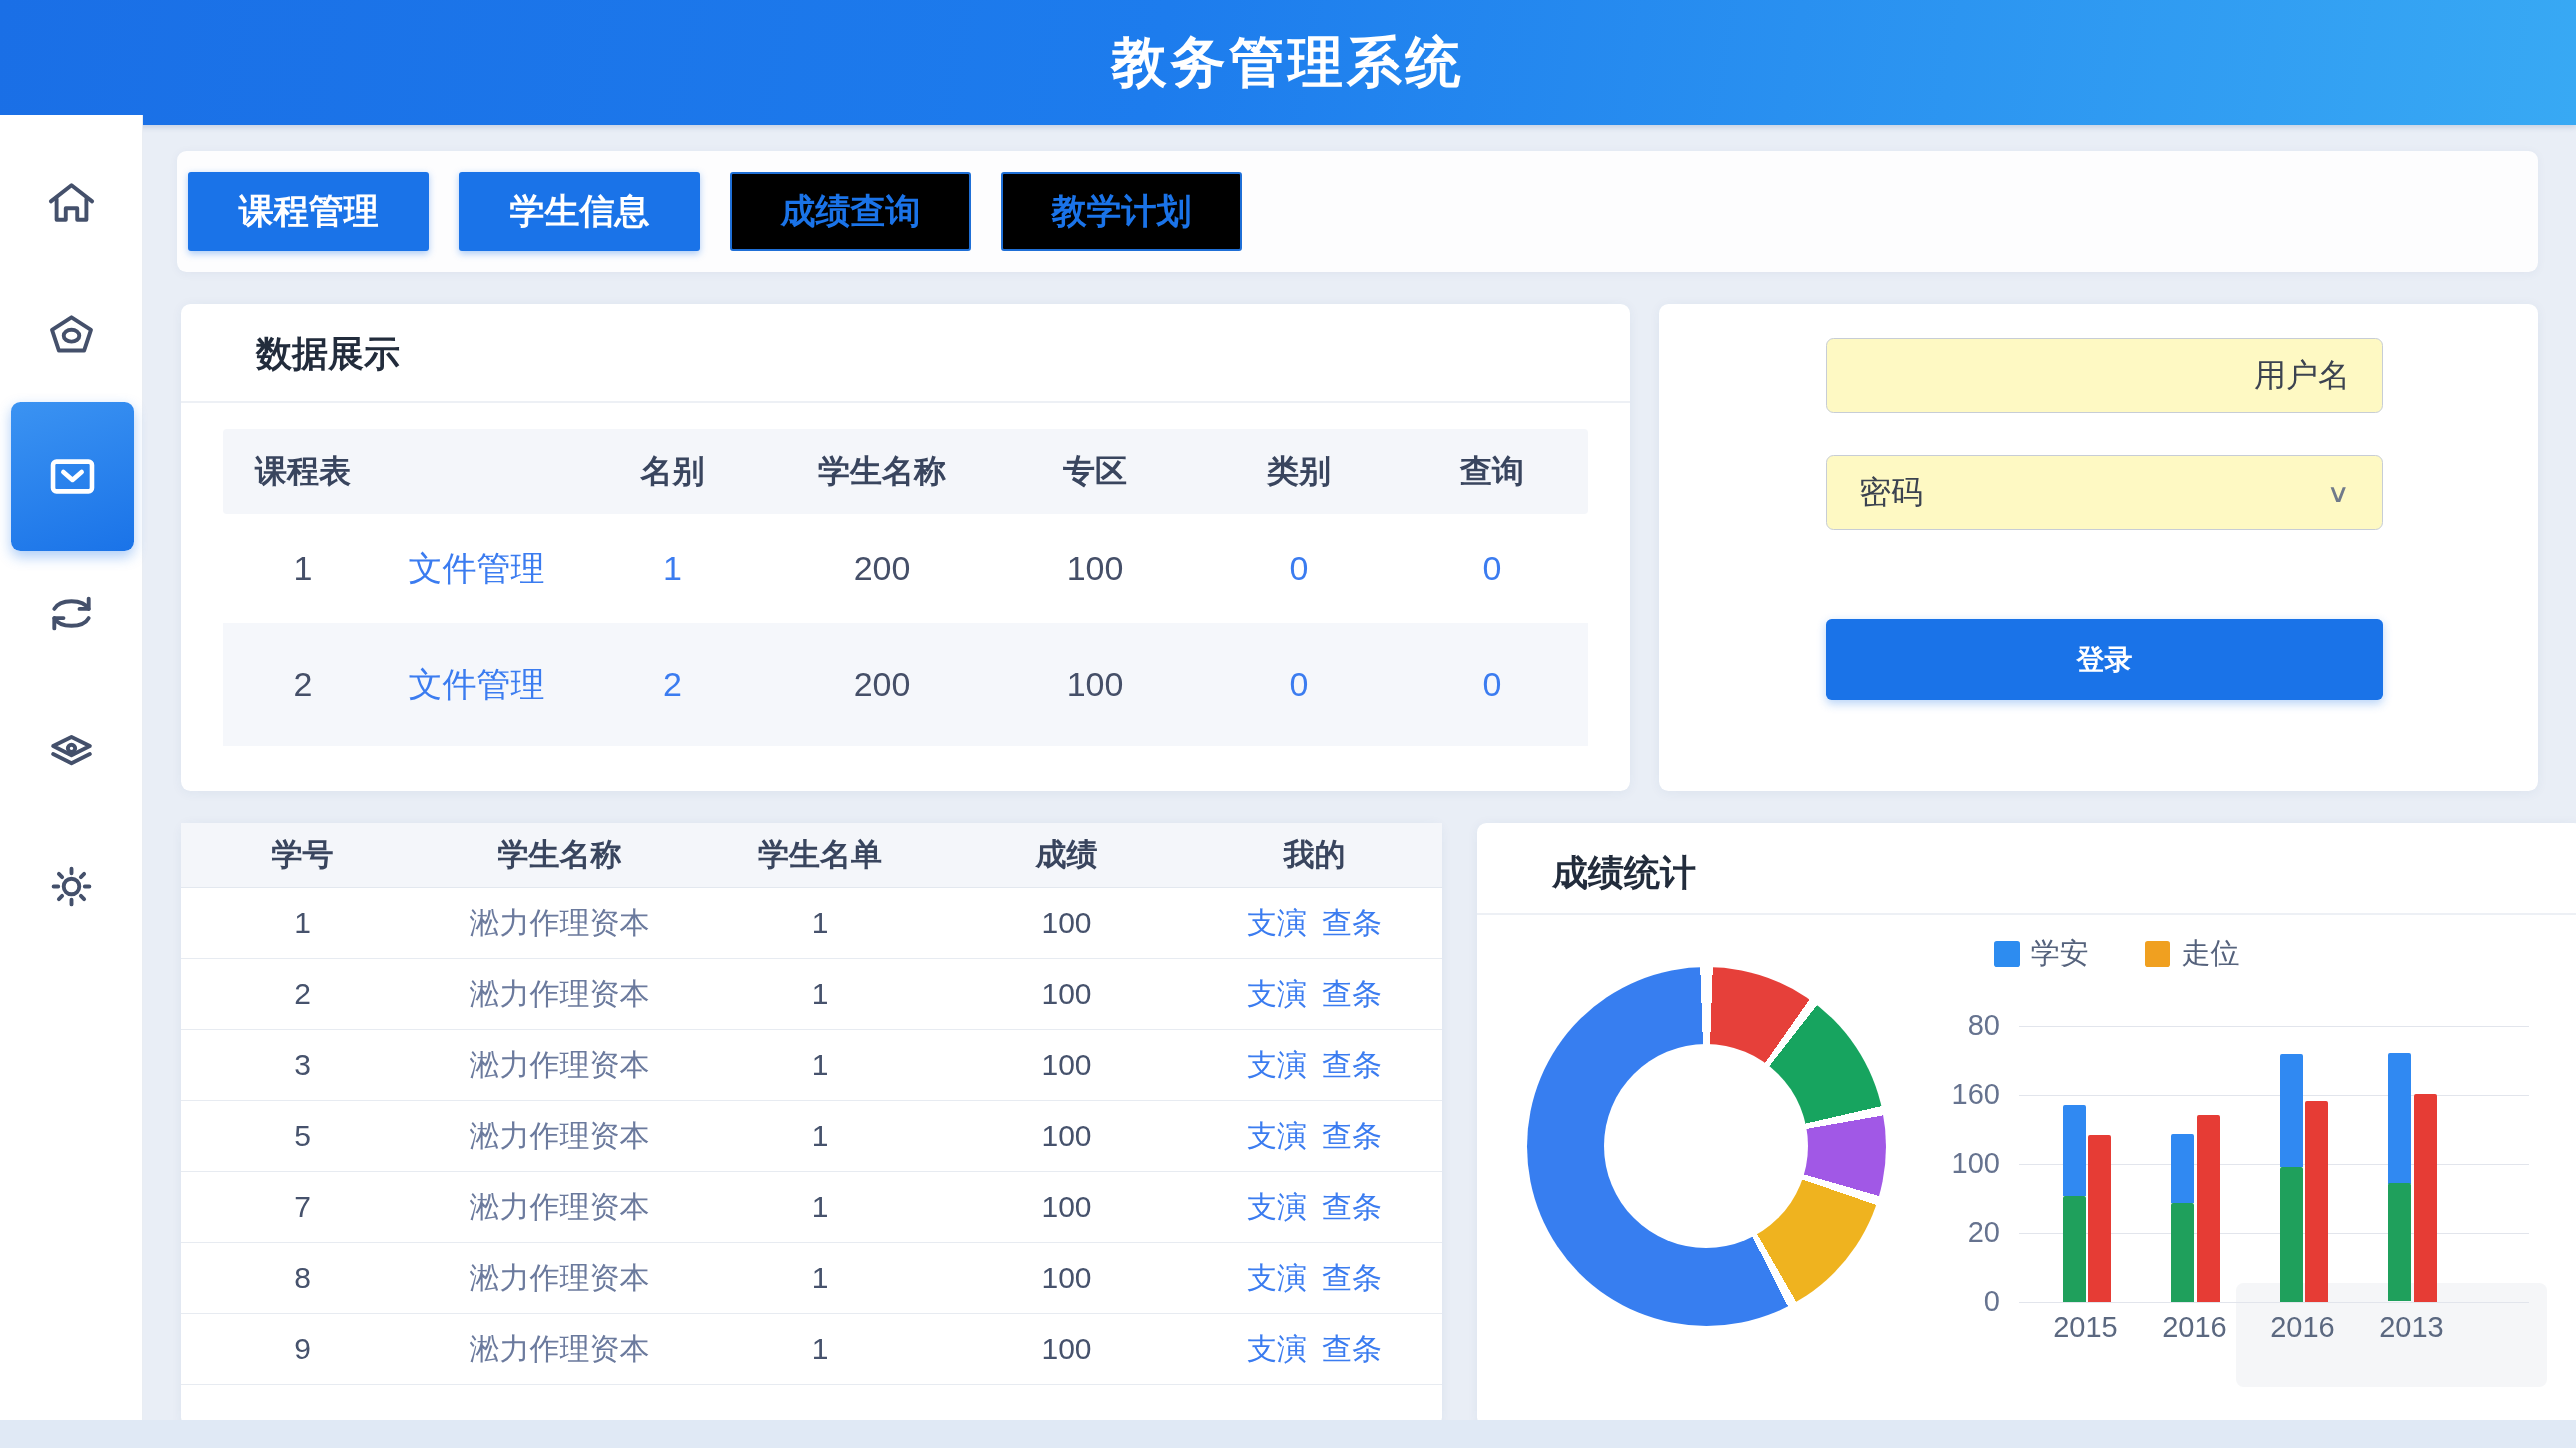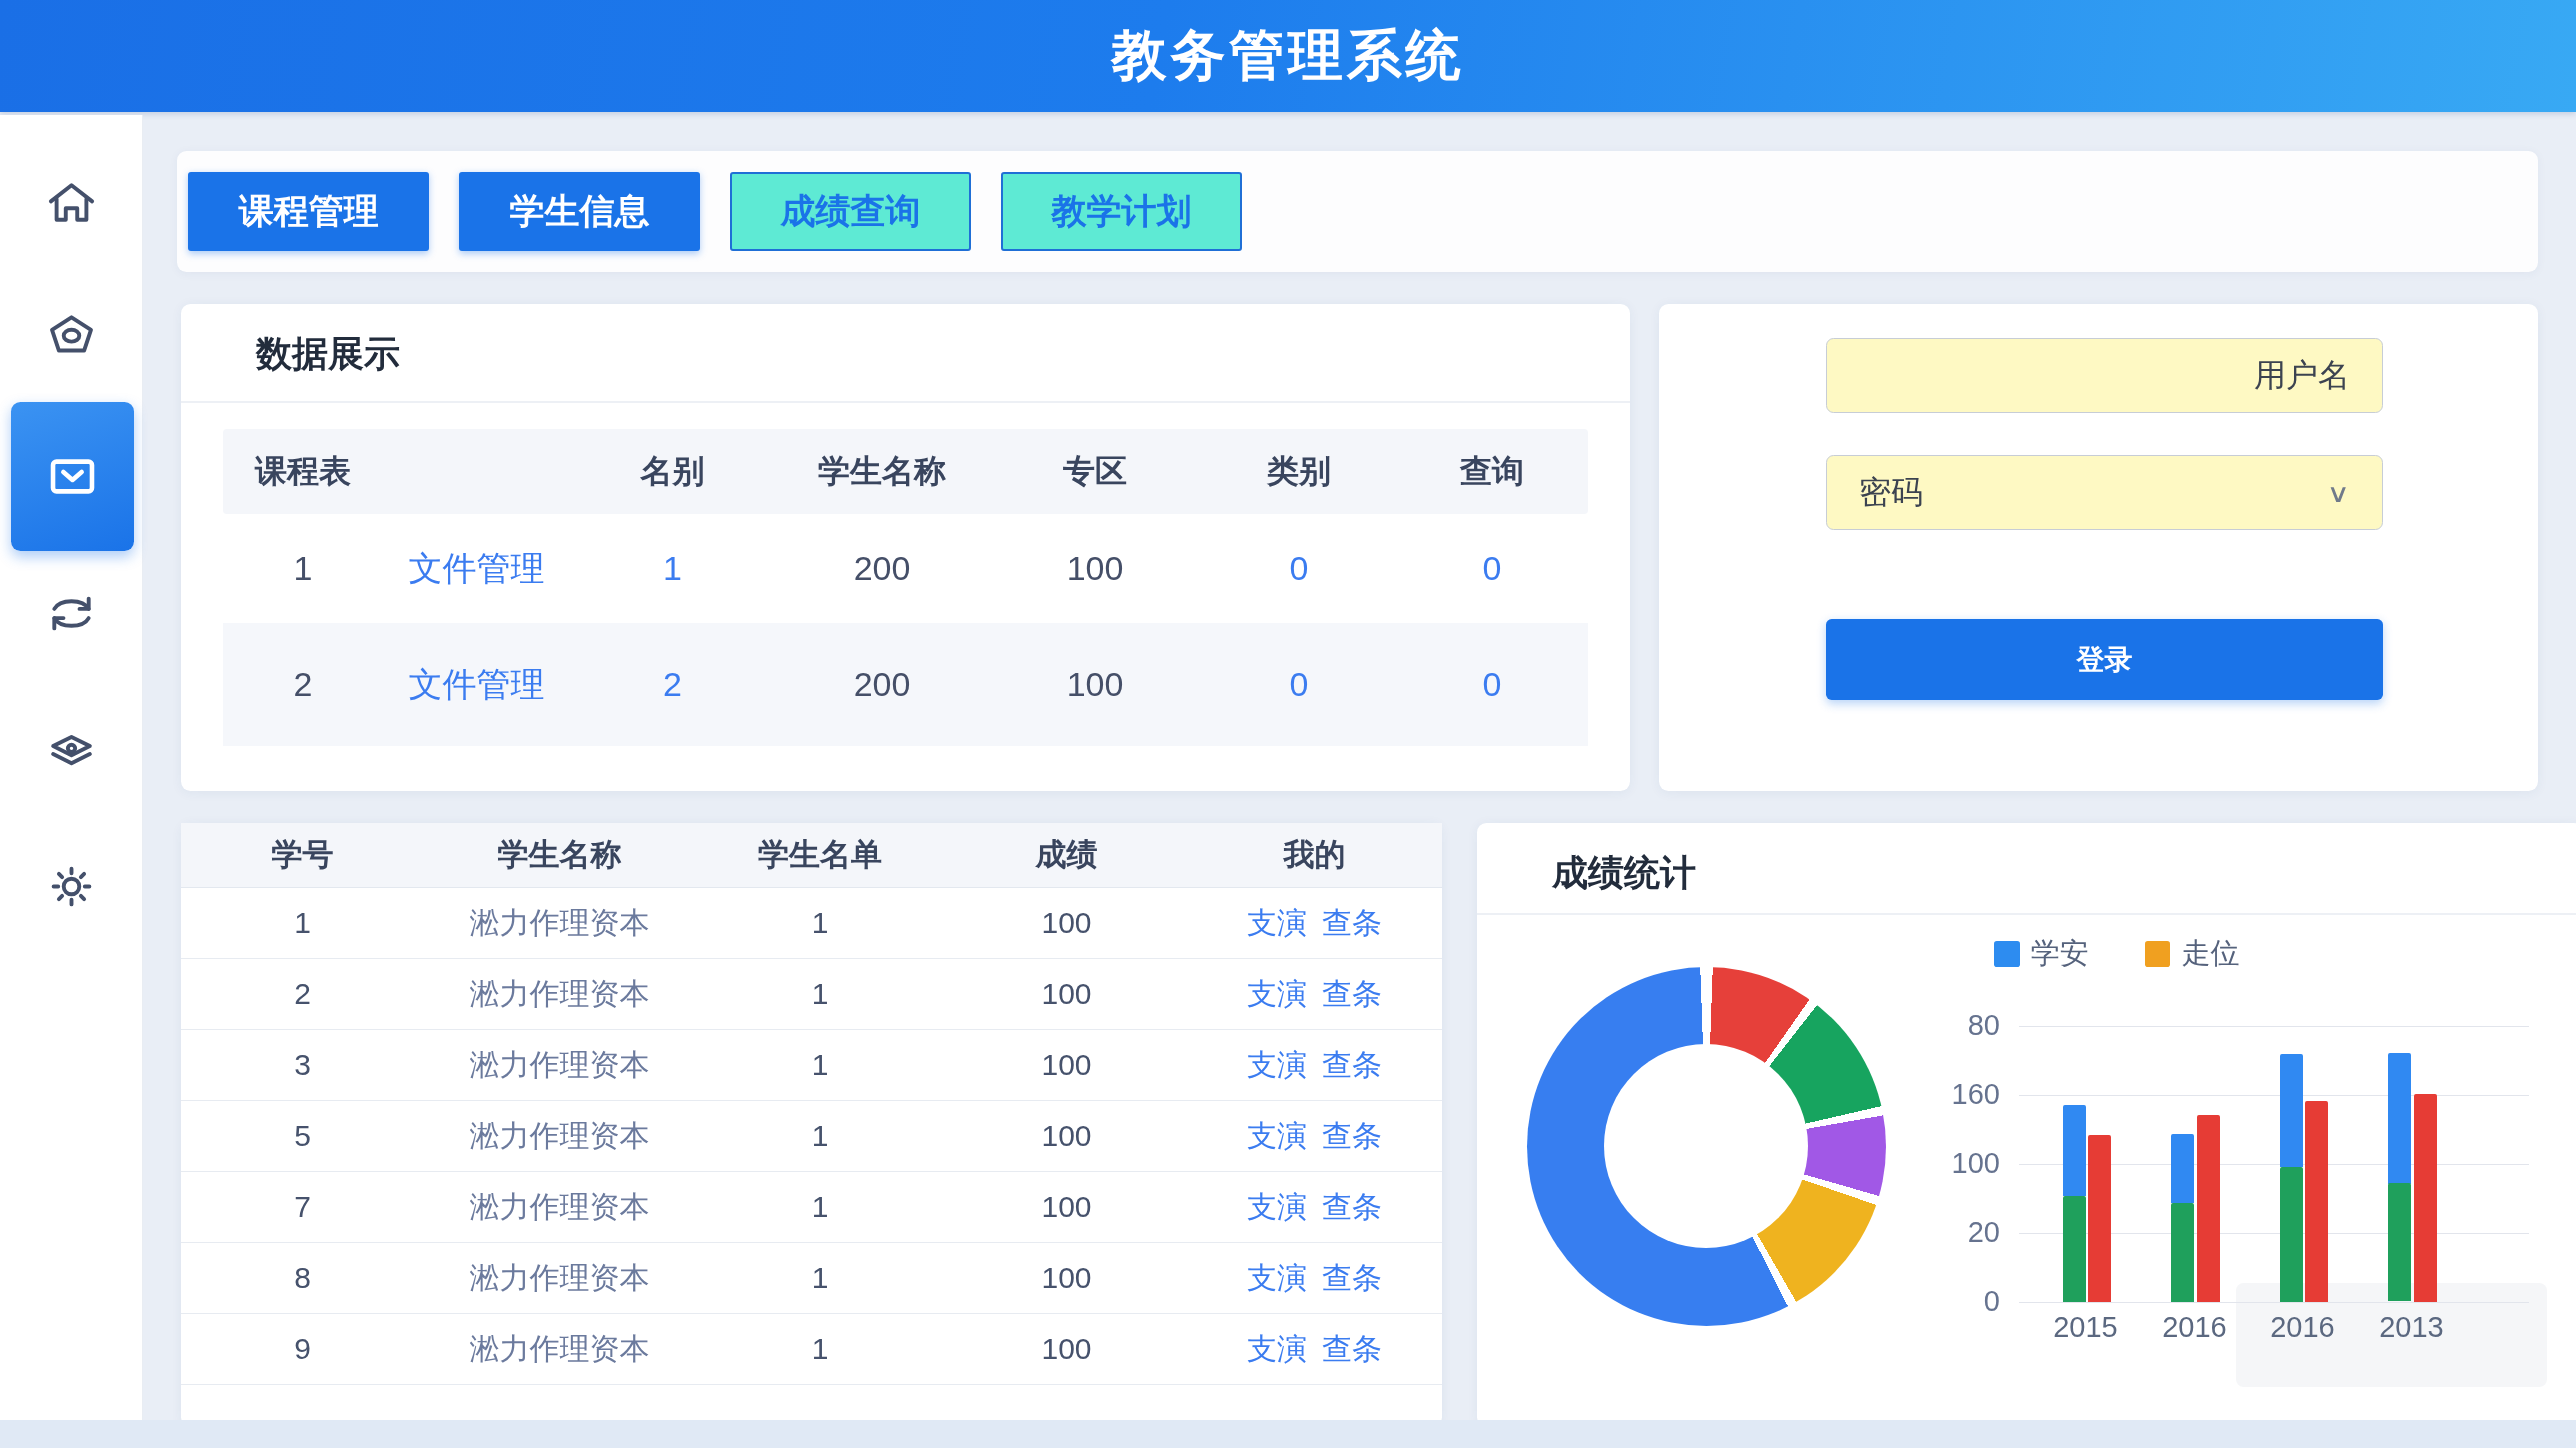--- a/index.html
+++ b/index.html
@@ -2,39 +2,39 @@
 <html style="font-size:15px"><head>
 <meta charset="utf-8">
 <style>
   html,body{margin:0;padding:0;}
   body{
     width:2576px;height:1448px;position:relative;overflow:hidden;
     background:#e9eef6;font-family:"Liberation Sans","DejaVu Sans",sans-serif;
     -webkit-font-smoothing:antialiased;color:#2b3547;
   }
   
-  .header{position:absolute;left:0;top:0;width:2576px;height:112px;
+  .header{position:absolute;left:0;top:0;width:2576px;height:125px;
     background:linear-gradient(100deg,#1a6fe6 0%,#1d7ced 45%,#38a9f4 100%);
     display:flex;align-items:center;justify-content:center;box-shadow:0 1.9px 5.7px rgba(20,60,130,.18);}
   .header-title{color:#ffffff;font-size:55px;font-weight:700;letter-spacing:3.8px;}
   
   .sidebar{position:absolute;left:0;top:115px;width:142px;height:1305px;background:#ffffff;
     border-right:1.9px solid #e9edf3;}
   .side-item{position:absolute;left:0;width:142px;height:113px;display:flex;align-items:center;justify-content:center;cursor:pointer;}
   .side-item svg{width:55px;height:55px;stroke:#44506b;fill:none;stroke-width:1.7;stroke-linecap:round;stroke-linejoin:round;}
   .side-item.active{left:11.3px;width:123px;height:149px;border-radius:9.4px;
     background:linear-gradient(160deg,#3b93f2,#1a73e8);box-shadow:0 5.7px 13.2px rgba(26,115,232,.35);}
   .side-item.active svg{stroke:#ffffff;stroke-width:2;}
   
   .tabsbar{position:absolute;left:177px;top:151px;width:2361px;height:121px;background:#fdfdfe;
     border-radius:9.4px;box-shadow:0 1.9px 9.4px rgba(30,60,120,.05);}
   .tab-btn{position:absolute;top:21px;width:241px;height:79px;border-radius:3px;display:flex;
     align-items:center;justify-content:center;font-size:35px;font-weight:600;cursor:pointer;box-sizing:border-box;}
   .tab-btn.filled{background:#1a73e8;color:#ffffff;box-shadow:0 2.8px 7.5px rgba(26,115,232,.35);}
-  .tab-btn.outline{background:#5eead4;color:#1a73e8;border:2.8px solid #1f6fd6;}
+  .tab-btn.outline{background:#000000;color:#1a73e8;border:2.8px solid #1f6fd6;}
   
   .card{position:absolute;background:#ffffff;border-radius:9.4px;box-shadow:0 1.9px 11.3px rgba(30,60,120,.06);}
   #data-card{left:181px;top:304px;width:1449px;height:487px;}
   #login-card{left:1659px;top:304px;width:879px;height:487px;}
   #students-card{left:181px;top:823px;width:1261px;height:604px;}
   #stats-card{left:1477px;top:823px;width:1062px;height:604px;padding-left:44px;}
   .card-title{position:absolute;left:42px;top:26.4px;font-size:36px;font-weight:700;color:#222c3c;margin-left:33px;}
   .card-divider{position:absolute;left:0;right:0;height:1.9px;background:#edf0f5;}
   
   .t1-wrap{position:absolute;left:42px;right:42px;top:125px;}

